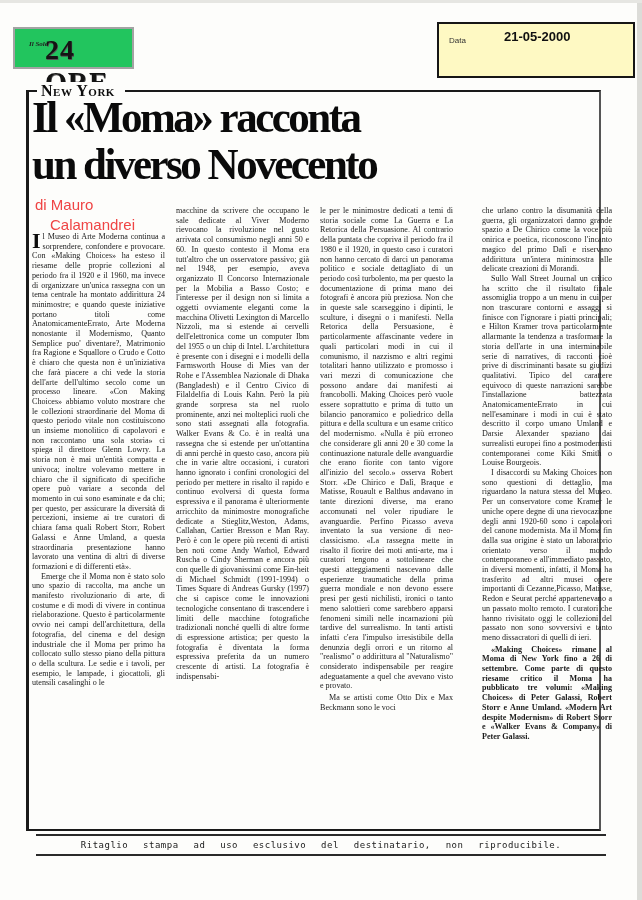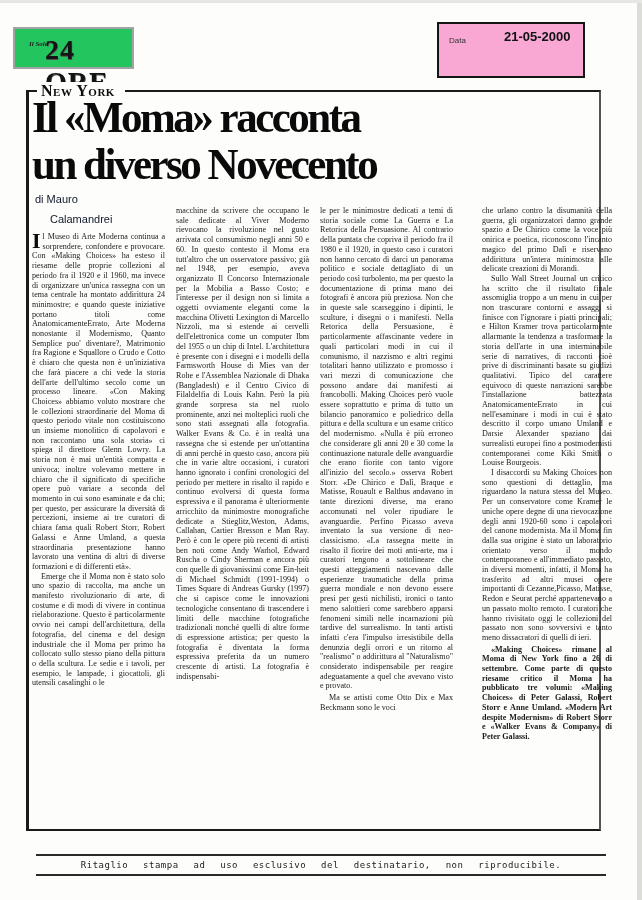--- a/index.html
+++ b/index.html
@@ -24,22 +24,22 @@
   }
   .logo-main {
     position:absolute; left:30px; top:5px;
     font-family:"Liberation Serif", serif; font-weight:bold;
     font-size:28px; letter-spacing:1px; color:#141414;
     text-shadow:0.6px 0.6px 0 #555;
   }
 
   
   .stamp-box {
-    position:absolute; left:437px; top:22px; width:148px; height:56px;
-    border:2px solid #161616; background:#f9a8d4;
+    position:absolute; left:437px; top:22px; width:198px; height:56px;
+    border:2px solid #161616; background:#fef9c3;
     padding:5px 0 0 10px; box-sizing:border-box;
   }
   .stamp-row { display:flex; line-height:15px; }
   .stamp-label {
     width:55px; font-family:"Liberation Sans", sans-serif;
     font-size:8px; color:#333; padding-top:4px;
   }
   .stamp-value {
     font-family:"Liberation Sans", sans-serif; font-weight:bold;
     font-size:13px; color:#111;
@@ -58,23 +58,23 @@
     font-family:Liberation Serif, serif; font-weight:bold;
     font-variant:small-caps; font-size:16px; letter-spacing:0.5px; color:#0d0d0d;
   }
   .headline {
     position:absolute; left:3px; top:2px; width:440px;
     font-family:"Liberation Serif", serif; font-weight:bold;
     font-size:43px; line-height:45px; letter-spacing:-2.5px; color:#0a0a0a;
     transform:scaleY(1.04); transform-origin:top left;
   }
   .byline {
-    position:absolute; left:6px; top:97px;
+    position:absolute; left:6px; top:103px;
     font-family:"Liberation Sans", sans-serif;
-    font-size:11px; line-height:20px; color:#0f172a;
+    font-size:15px; line-height:20px; color:#ef4444;
   }
   .byline .l2 { padding-left:15px; }
 
   .col {
     position:absolute; width:133px; overflow:hidden;
     font-size:8.1px; line-height:9.7px; text-align:justify; color:#1b1b1b;
   }
   .col-1 { left:3px;   top:140px; height:586px; }
   .col-2 { left:147px; top:94px;  height:632px; }
   .col-3 { left:291px; top:94px;  height:632px; }
@@ -85,21 +85,21 @@
   .para.cont { text-indent:0;margin-top:20px; }
   .para.gap { margin-top:2px; }
   .para.bold { font-weight:bold; }
   .dropcap {
     float:left; font-size:22px; line-height:18px; font-weight:bold;
     padding:0 2px 0 0; color:#0c0c0c;
   }
 
   
   .footer-band {
-    position:absolute; left:36px; top:854px; width:570px; height:22px;
+    position:absolute; left:36px; top:834px; width:570px; height:22px;
     border-top:2px solid #2a2a2a; border-bottom:2px solid #2a2a2a;
     display:flex; align-items:center; justify-content:center;
     box-sizing:border-box;
   }
   .footer-notice {
     font-family:"DejaVu Sans Mono", monospace; font-size:9px;
     letter-spacing:0.5px; word-spacing:9px; color:#1a1a1a; white-space:nowrap;
   }
 </style>
 </head>

